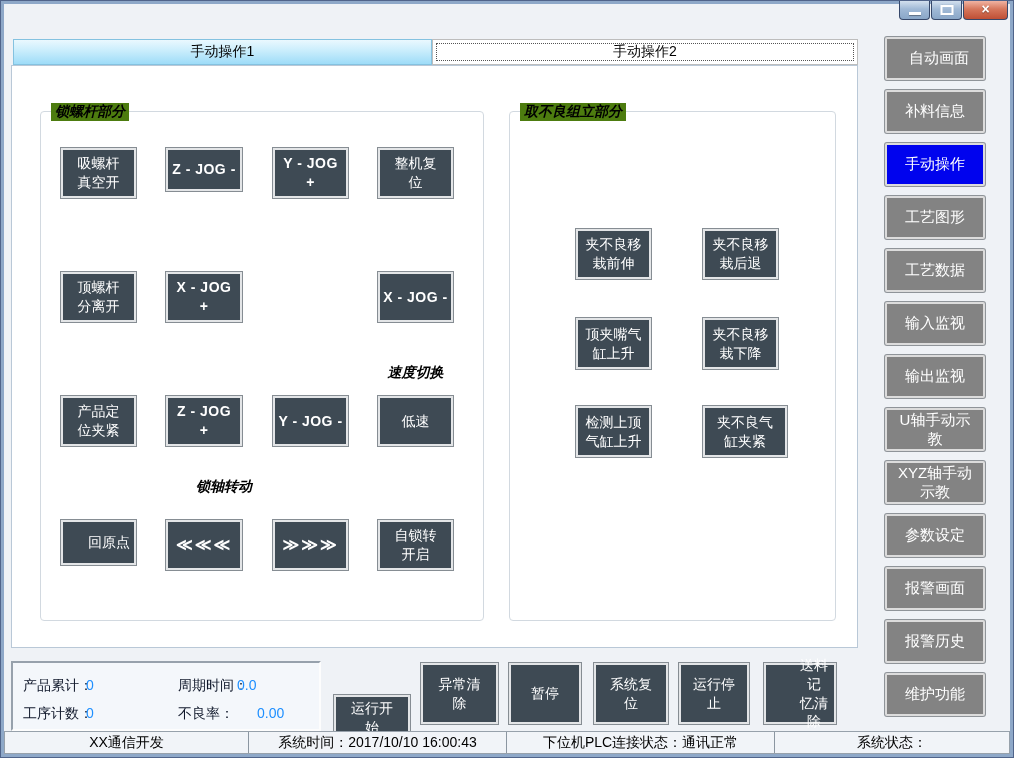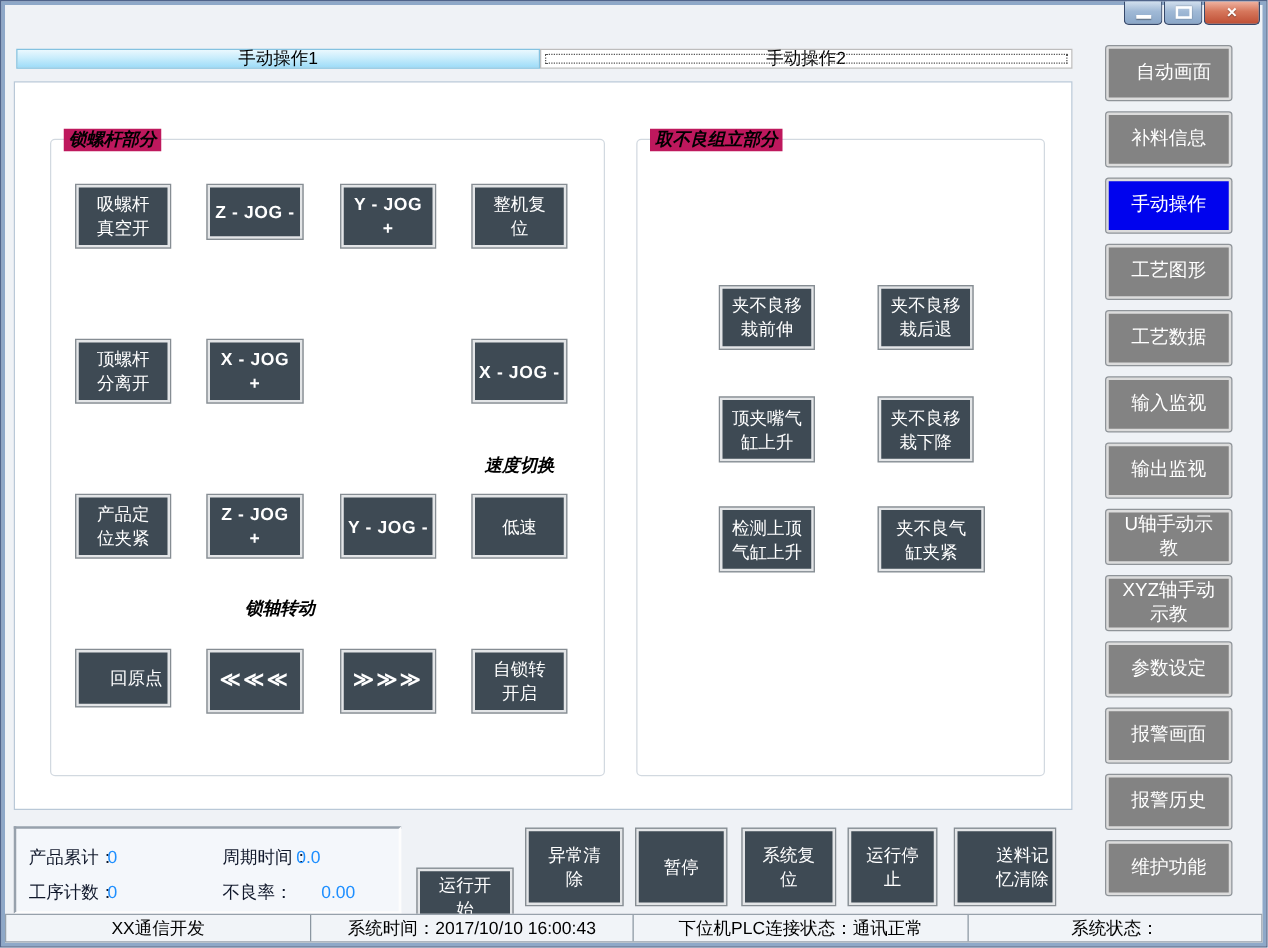--- a/index.html
+++ b/index.html
@@ -22,36 +22,36 @@
   .wc-min, .wc-max { width:31px; }
   .wc-close { width:45px; background:linear-gradient(#f0b4a2,#d6775c 45%,#bf4f35); }
   .g-min { position:absolute; left:50%; bottom:4px; transform:translateX(-50%);
     width:12px; height:3px; background:#fff; box-shadow:0 1px 1px rgba(0,0,0,.35); }
   .g-max { position:absolute; left:50%; top:50%; transform:translate(-50%,-50%);
     width:13px; height:10px; border:2px solid #fff; box-shadow:0 0 1px rgba(0,0,0,.4); }
   .g-close { display:block; width:100%; height:100%; color:#fff; font-weight:bold;
     font-size:14px; line-height:17px; text-align:center; text-shadow:0 1px 1px rgba(0,0,0,.4); }
 
   
-  .tab { position:absolute; top:38px; height:16px; display:flex; align-items:center;
+  .tab { position:absolute; top:38px; height:26px; display:flex; align-items:center;
     justify-content:center; font-size:14px; color:#000; }
   #tab1 { left:12px; width:419px;
     background:linear-gradient(#eaf8fe,#c9edfc 45%,#9edcf8);
     border:1px solid #84c2e0; }
   #tab2 { left:431px; width:426px; background:#ffffff; border:1px solid #bdbdbd; }
   .focus-rect { position:absolute; left:3px; top:3px; right:3px; bottom:3px;
     border:1px dotted #555; pointer-events:none; }
 
   
   #content { position:absolute; left:10px; top:64px; width:847px; height:583px;
     background:#ffffff; border:1px solid #b9c8d7; }
   .grp { position:absolute; border:1px solid #d2d9e0; border-radius:4px; background:#fff; }
   #grp-left  { left:39px;  top:110px; width:444px; height:510px; }
   #grp-right { left:508px; top:110px; width:327px; height:510px; }
-  .grp-title { position:absolute; top:-9px; left:10px; background:#be185d; padding:0 4px;
+  .grp-title { position:absolute; top:-9px; left:10px; background:#4d7c0f; padding:0 4px;
     font-size:14px; font-weight:bold; font-style:italic; color:#000; white-space:nowrap; }
 
   
   .bd { position:absolute; background:#3e4a54; color:#fff; border:2px solid #e3e5e7;
     box-shadow:0 0 0 1px #868d93; display:flex; align-items:center; justify-content:center;
     text-align:center; font-size:14px; line-height:1.35; white-space:pre-line; cursor:pointer; }
   .jog { font-weight:bold; letter-spacing:0.5px; }
   .arrows { font-weight:bold; font-size:16px; letter-spacing:2px; }
 
   
@@ -93,21 +93,21 @@
   #c-l1{left:165px;top:14px;} #c-v1{left:224px;top:14px;text-align:right;}
   #c-l2{left:10px;top:42px;} #c-v2{left:73px;top:42px;}
   #c-l3{left:165px;top:42px;} #c-v3{left:244px;top:42px;}
 
   
   #cb0{left:333px;top:694px;width:76px;height:46px;}
   #cb1{left:420px;top:662px;width:77px;height:61px;}
   #cb2{left:508px;top:662px;width:72px;height:61px;}
   #cb3{left:593px;top:662px;width:74px;height:61px;}
   #cb4{left:678px;top:662px;width:70px;height:61px;}
-  #cb5{left:763px;top:662px;width:80px;height:61px;padding-left:28px;}
+  #cb5{left:763px;top:662px;width:72px;height:61px;padding-left:28px;}
 
   
   #statusbar { position:absolute; left:3px; right:3px; bottom:3px; height:23px;
     background:#f1f4f8; border:1px solid #97a1ab; display:flex; align-items:center;
     font-size:14px; color:#000; }
   .st { display:flex; align-items:center; justify-content:center; height:100%;
     border-right:1px solid #8b96a1; white-space:nowrap; overflow:hidden; }
   #st0{width:244px;} #st1{width:258px;} #st2{width:268px;} #st3{flex:1; border-right:none;}
 </style>
 </head>

